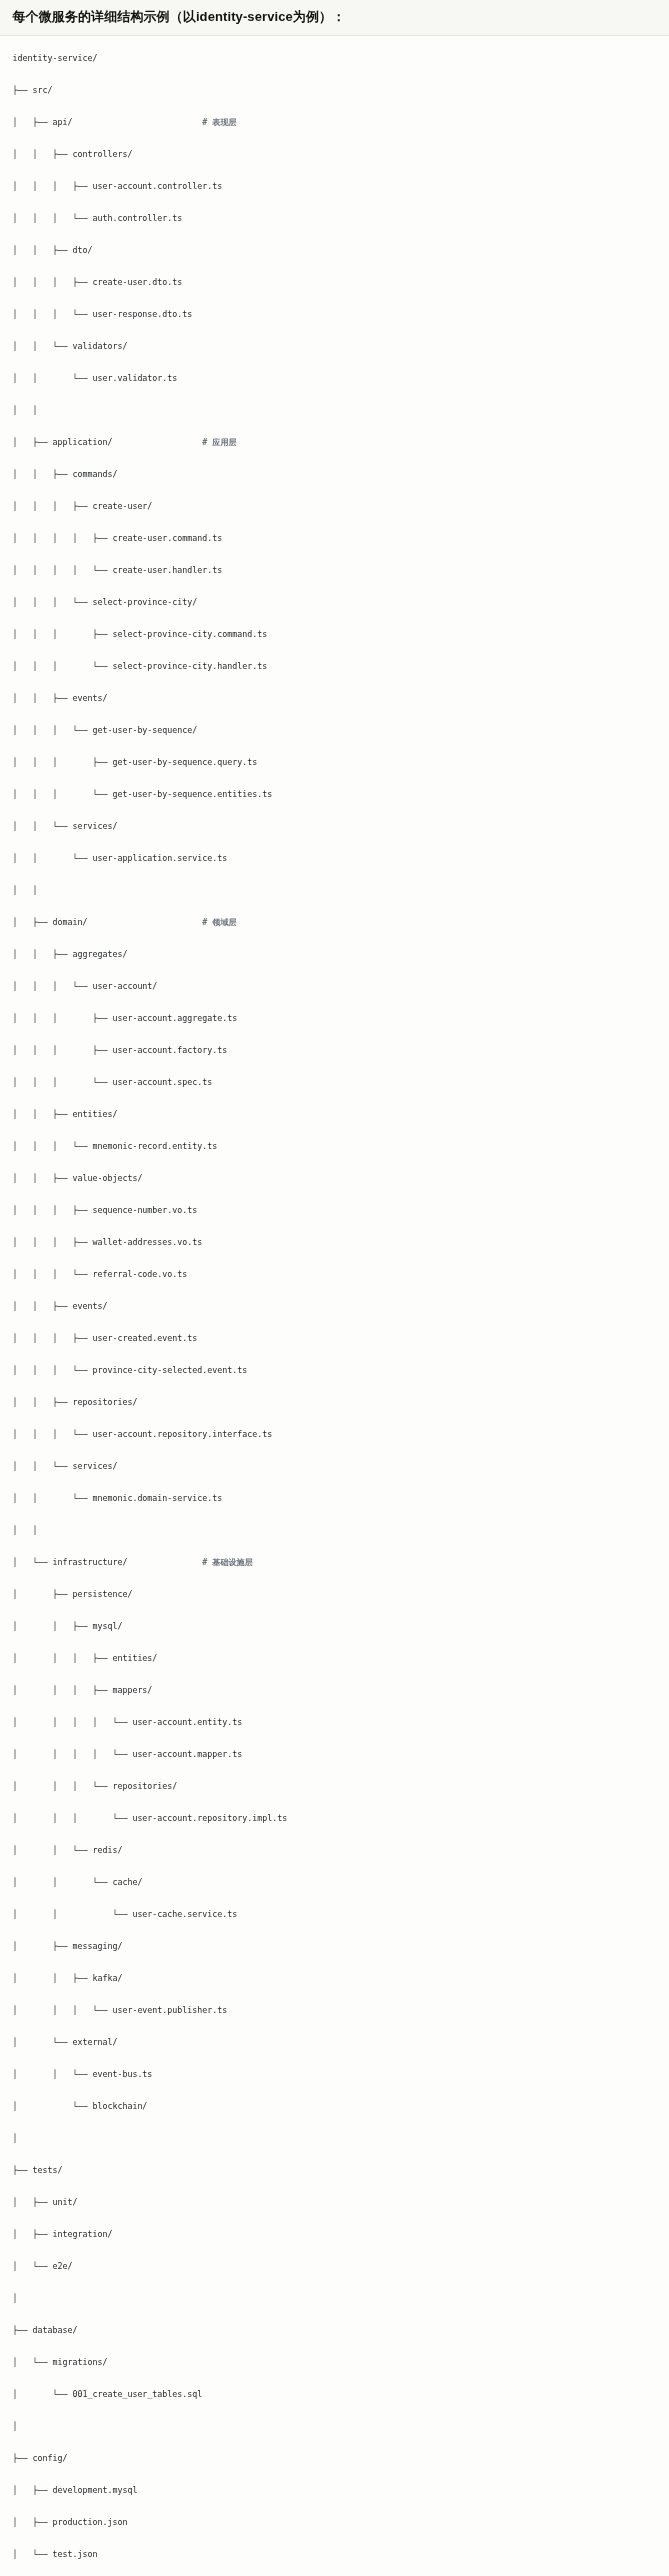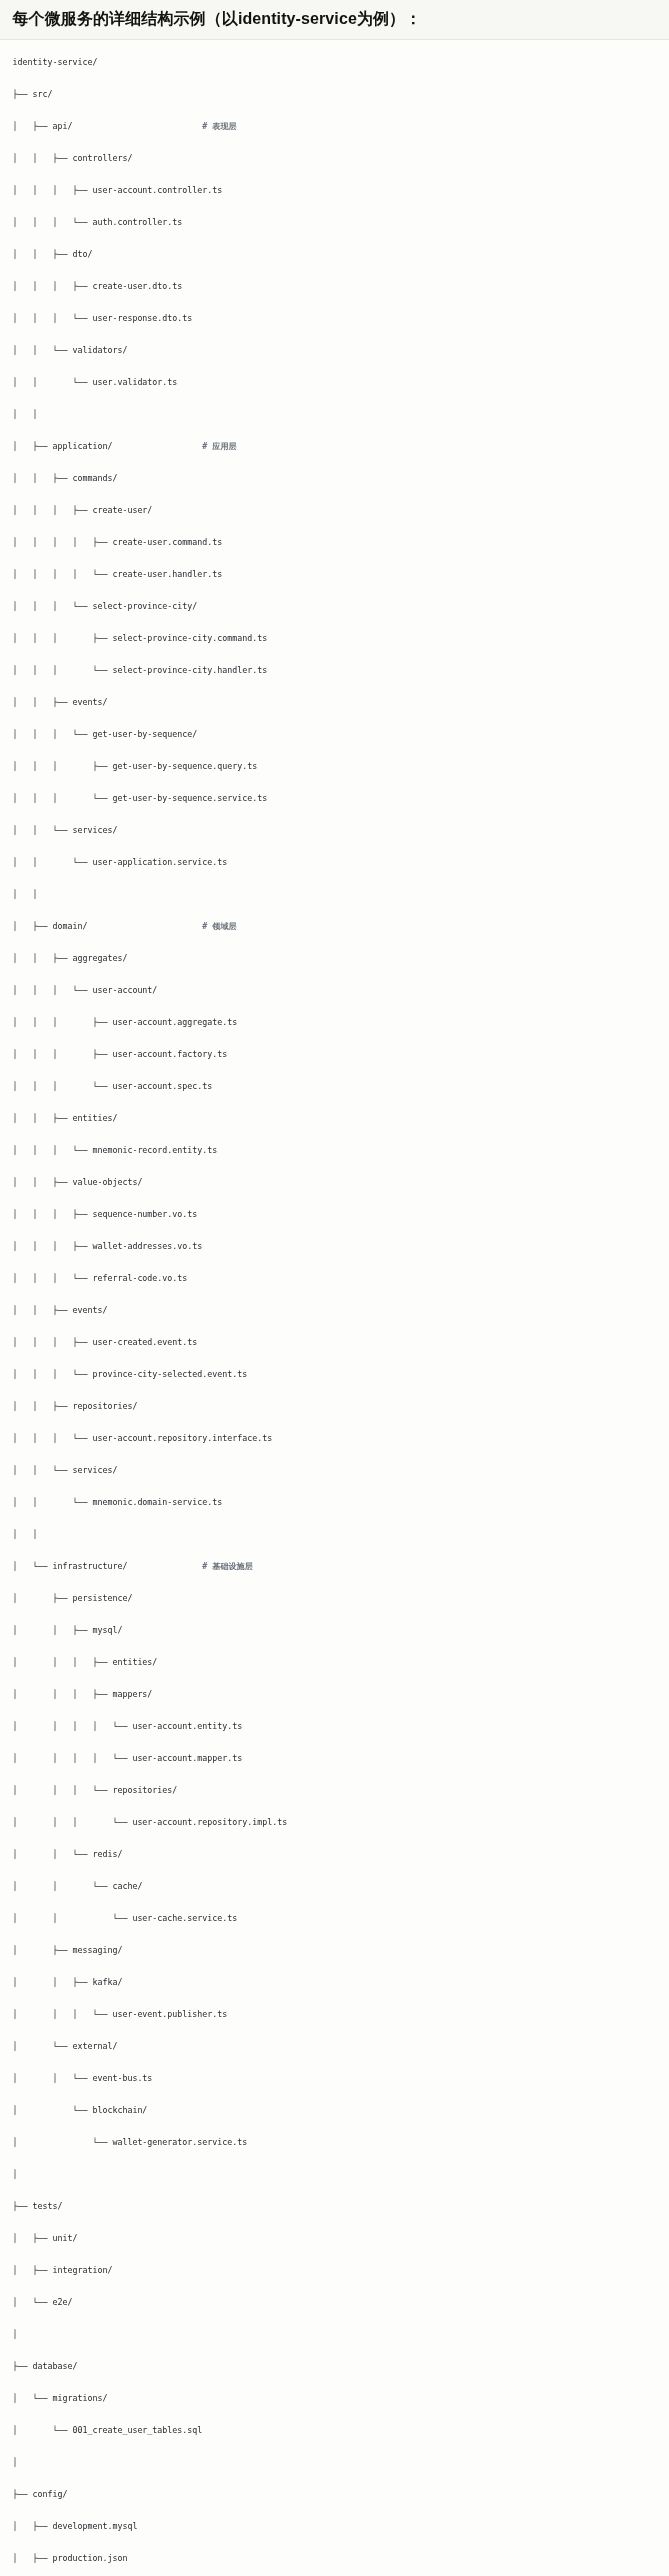--- a/index.html
+++ b/index.html
@@ -21,21 +21,21 @@
   }
 
   
   .doc-header {
     background: #f7f7f4;
     padding: 8.8px 12.5px 10px 12.5px;
     border-bottom: 0.6px solid #e6e4dd;
     box-sizing: border-box;
   }
   .doc-title {
-    font-size: 16px;
+    font-size: 13px;
     font-weight: bold;
     line-height: 1.25;
     letter-spacing: 0.1px;
     color: #12120f;
     margin: 0;
   }
 
   
   .tree-block {
     background: #fdfdfb;
@@ -95,21 +95,21 @@
 <span class="tree-line">│   │   ├── commands/</span>
 <span class="tree-line">│   │   │   ├── create-user/</span>
 <span class="tree-line">│   │   │   │   ├── create-user.command.ts</span>
 <span class="tree-line">│   │   │   │   └── create-user.handler.ts</span>
 <span class="tree-line">│   │   │   └── select-province-city/</span>
 <span class="tree-line">│   │   │       ├── select-province-city.command.ts</span>
 <span class="tree-line">│   │   │       └── select-province-city.handler.ts</span>
 <span class="tree-line">│   │   ├── events/</span>
 <span class="tree-line">│   │   │   └── get-user-by-sequence/</span>
 <span class="tree-line">│   │   │       ├── get-user-by-sequence.query.ts</span>
-<span class="tree-line">│   │   │       └── get-user-by-sequence.service.ts</span>
+<span class="tree-line">│   │   │       └── get-user-by-sequence.entities.ts</span>
 <span class="tree-line">│   │   └── services/</span>
 <span class="tree-line">│   │       └── user-application.service.ts</span>
 <span class="tree-line">│   │</span>
 <span class="tree-line">│   ├── domain/                       <span class="tree-comment"># <span class="cn">领域层</span></span></span>
 <span class="tree-line">│   │   ├── aggregates/</span>
 <span class="tree-line">│   │   │   └── user-account/</span>
 <span class="tree-line">│   │   │       ├── user-account.aggregate.ts</span>
 <span class="tree-line">│   │   │       ├── user-account.factory.ts</span>
 <span class="tree-line">│   │   │       └── user-account.spec.ts</span>
 <span class="tree-line">│   │   ├── entities/</span>
@@ -137,21 +137,20 @@
 <span class="tree-line">│       │   │       └── user-account.repository.impl.ts</span>
 <span class="tree-line">│       │   └── redis/</span>
 <span class="tree-line">│       │       └── cache/</span>
 <span class="tree-line">│       │           └── user-cache.service.ts</span>
 <span class="tree-line">│       ├── messaging/</span>
 <span class="tree-line">│       │   ├── kafka/</span>
 <span class="tree-line">│       │   │   └── user-event.publisher.ts</span>
 <span class="tree-line">│       └── external/</span>
 <span class="tree-line">│       │   └── event-bus.ts</span>
 <span class="tree-line">│           └── blockchain/</span>
-<span class="tree-line">│               └── wallet-generator.service.ts</span>
 <span class="tree-line">│</span>
 <span class="tree-line">├── tests/</span>
 <span class="tree-line">│   ├── unit/</span>
 <span class="tree-line">│   ├── integration/</span>
 <span class="tree-line">│   └── e2e/</span>
 <span class="tree-line">│</span>
 <span class="tree-line">├── database/</span>
 <span class="tree-line">│   └── migrations/</span>
 <span class="tree-line">│       └── 001_create_user_tables.sql</span>
 <span class="tree-line">│</span>

